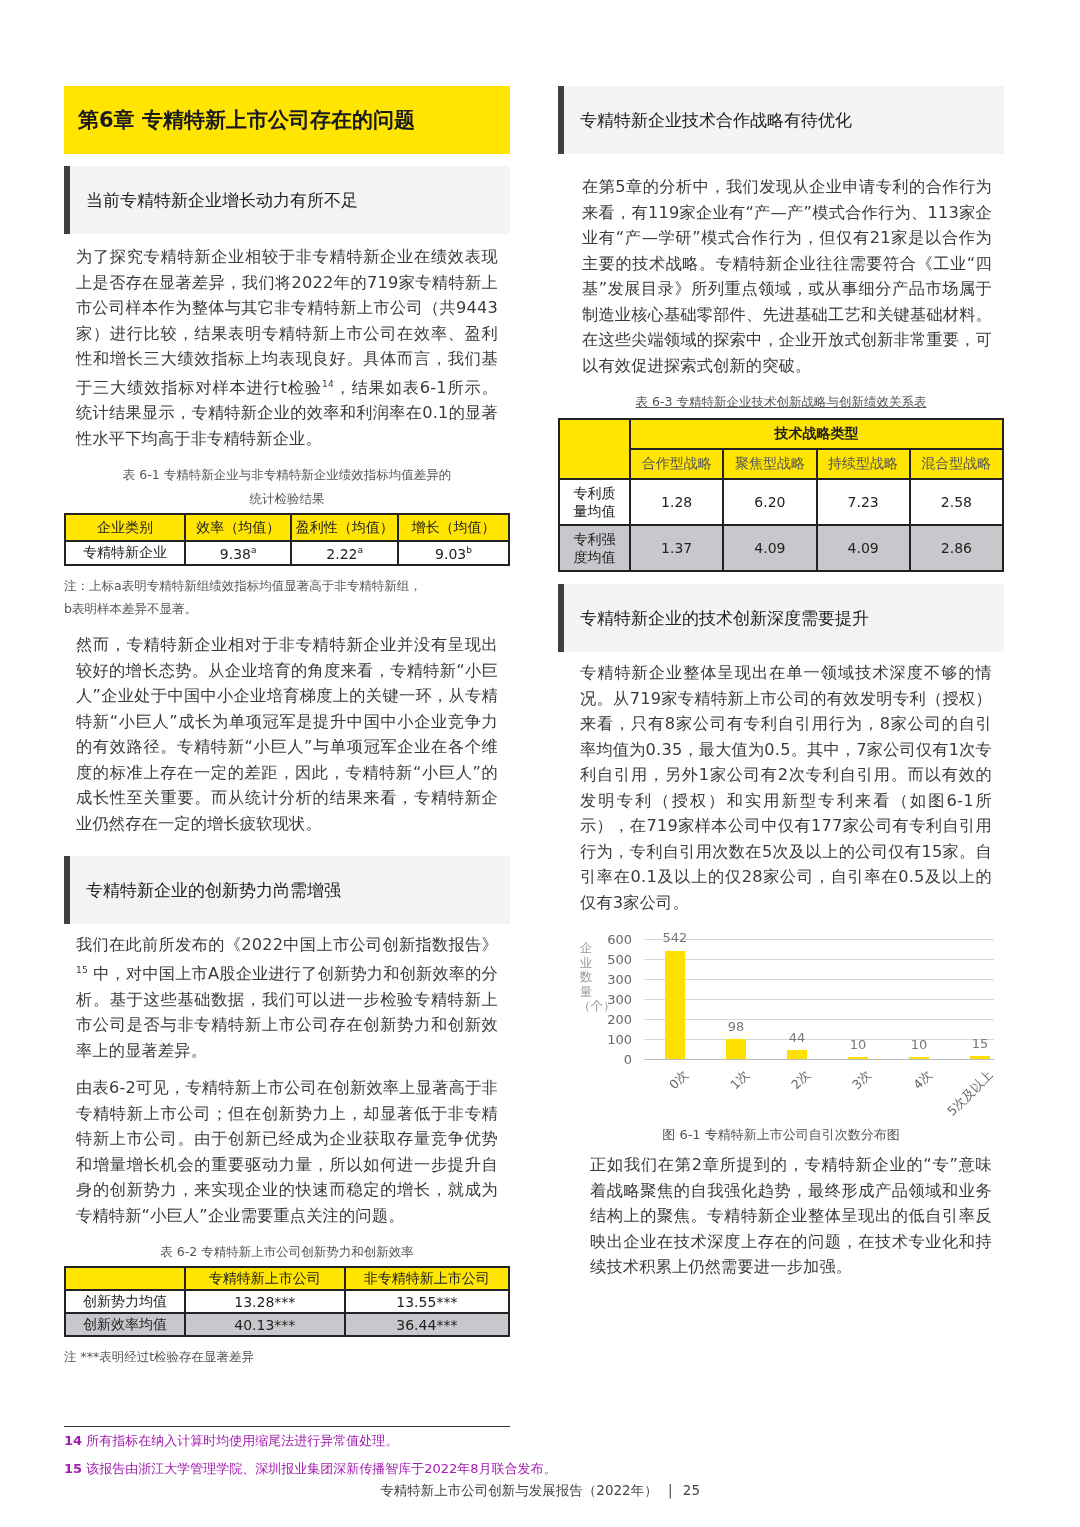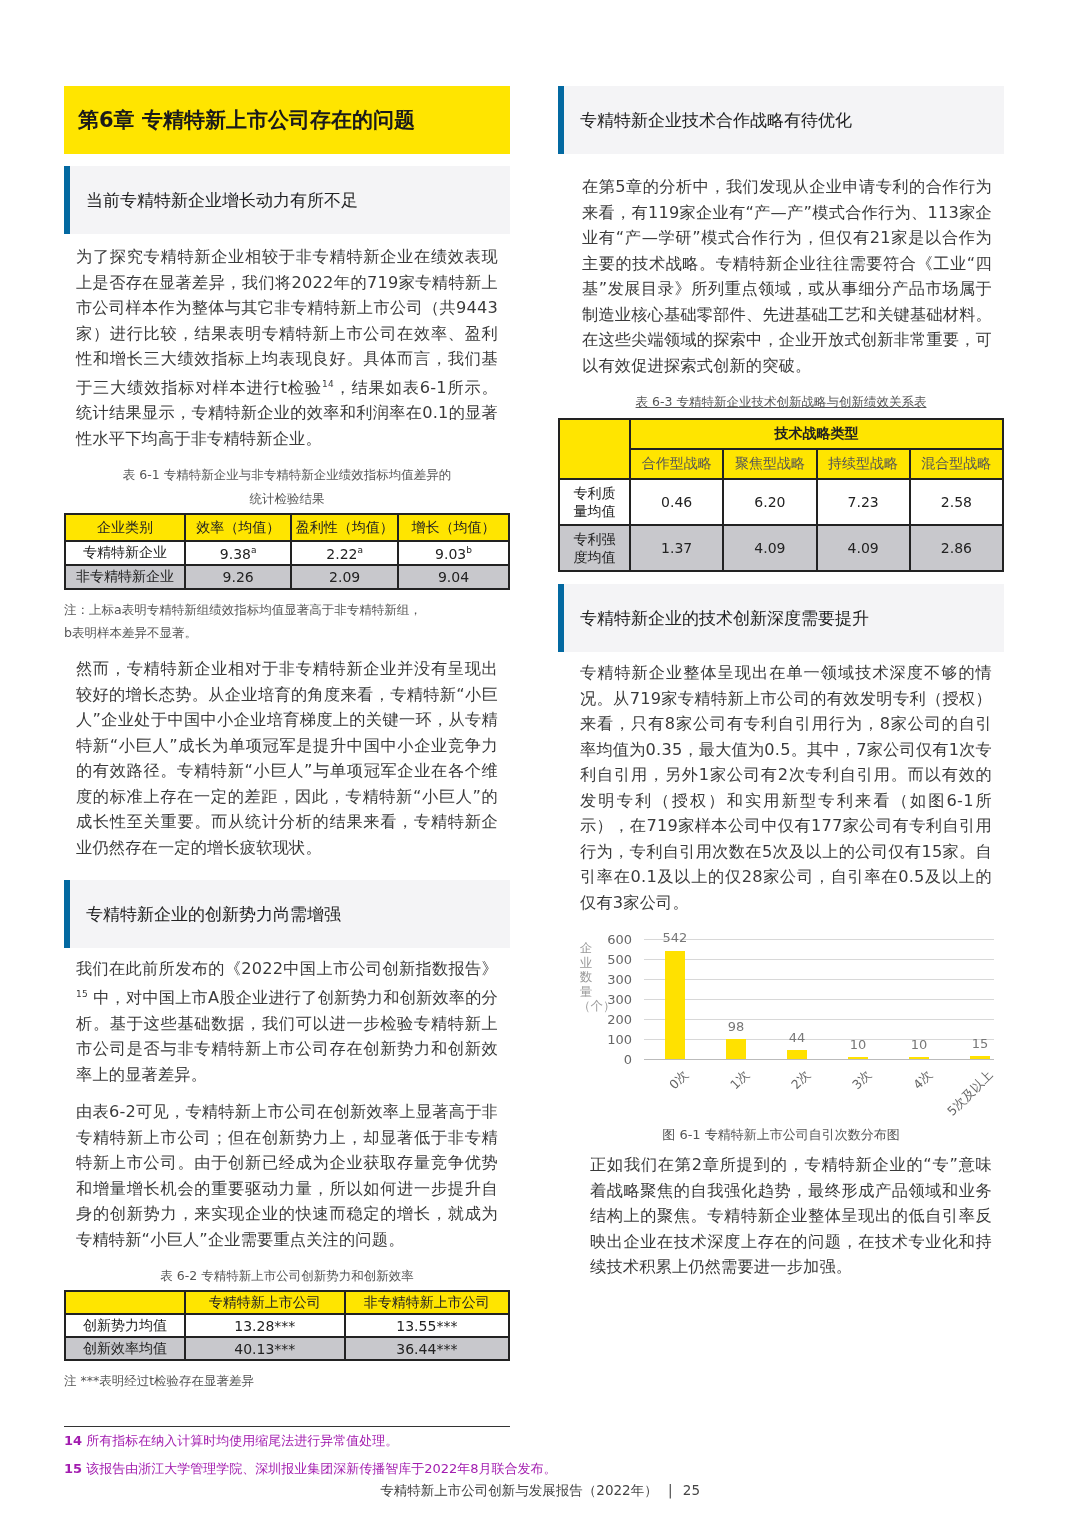--- a/index.html
+++ b/index.html
@@ -9,21 +9,21 @@
   }
   .col { position:absolute; }
   .col-left { left:64px; top:86px; width:446px; }
   .col-right { left:558px; top:86px; width:446px; }
 
   .chapter-title {
     background:#ffe500; height:68px; display:flex; align-items:center;
     padding-left:14px; font-size:21px; font-weight:bold; color:#1a1a1a; box-sizing:border-box;
   }
   .section-head {
-    background:#f4f4f6; border-left:6px solid #0369a1; display:flex; align-items:center;
+    background:#f4f4f6; border-left:6px solid #404040; display:flex; align-items:center;
     padding-left:16px; font-size:17px; color:#222; box-sizing:border-box; height:68px;
   }
   .para {
     font-size:16.2px; line-height:25.5px; color:#3a3a3a; margin:12px; text-align:justify;
     letter-spacing:0.2px;
   }
   .caption { font-size:12.5px; color:#555; text-align:center; line-height:24px; }
   .note { font-size:12.5px; color:#555; line-height:23px; }
   sup { font-size:9px; }
 
@@ -69,26 +69,20 @@
       <td style="width:24%">效率（均值）</td>
       <td style="width:24%">盈利性（均值）</td>
       <td style="width:25%">增长（均值）</td>
     </tr>
     <tr class="r1" style="height:24px;">
       <td>专精特新企业</td>
       <td><span>9.38</span><sup>a</sup></td>
       <td><span>2.22</span><sup>a</sup></td>
       <td><span>9.03</span><sup>b</sup></td>
     </tr>
-    <tr class="r2" style="height:24px;">
-      <td>非专精特新企业</td>
-      <td>9.26</td>
-      <td>2.09</td>
-      <td>9.04</td>
-    </tr>
   </tbody>
     </table>
 
   <div class="note" style="margin-top:8px;">
     <div>注：上标a表明专精特新组绩效指标均值显著高于非专精特新组，</div>
     <div>b表明样本差异不显著。</div>
   </div>
 
   <p class="para">然而，专精特新企业相对于非专精特新企业并没有呈现出较好的增长态势。从企业培育的角度来看，专精特新“小巨人”企业处于中国中小企业培育梯度上的关键一环，从专精特新“小巨人”成长为单项冠军是提升中国中小企业竞争力的有效路径。专精特新“小巨人”与单项冠军企业在各个维度的标准上存在一定的差距，因此，专精特新“小巨人”的成长性至关重要。而从统计分析的结果来看，专精特新企业仍然存在一定的增长疲软现状。</p>
 
@@ -140,21 +134,21 @@
       <td style="width:21%">合作型战略</td>
       <td style="width:21%">聚焦型战略</td>
       <td style="width:21%">持续型战略</td>
       <td style="width:21%">混合型战略</td>
     </tr>
     <tr class="r1" style="height:46px;">
       <td style="line-height:18px;">
             <div>专利质</div>
             <div>量均值</div>
           </td>
-      <td>0.46</td>
+      <td>1.28</td>
       <td>6.20</td>
       <td>7.23</td>
       <td>2.58</td>
     </tr>
     <tr class="r2" style="height:46px;">
       <td style="line-height:18px;">
             <div>专利强</div>
             <div>度均值</div>
           </td>
       <td>1.37</td>

